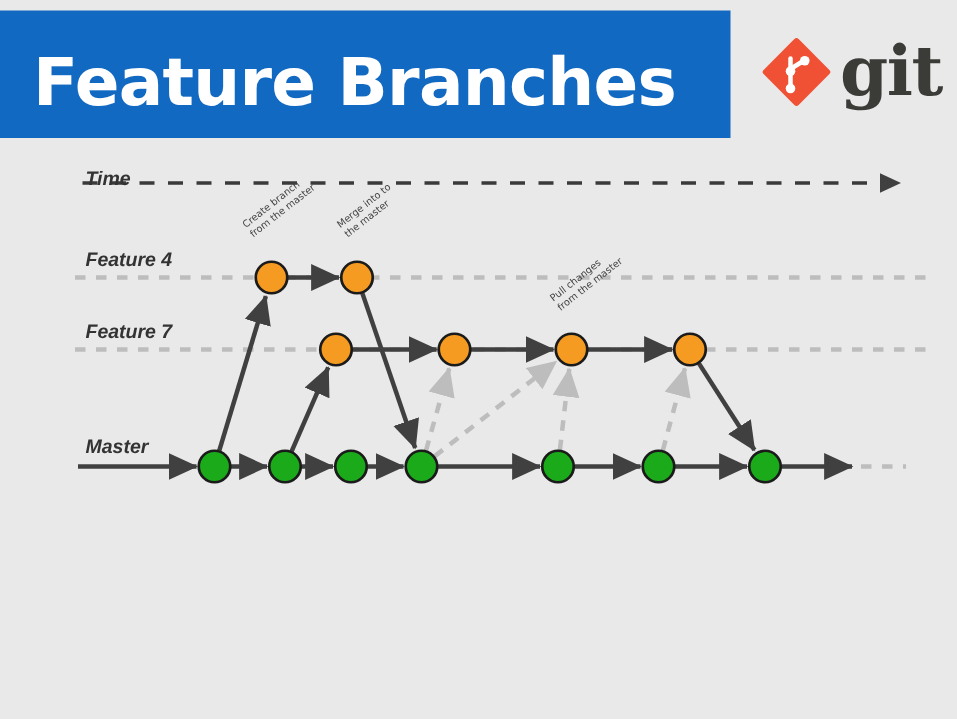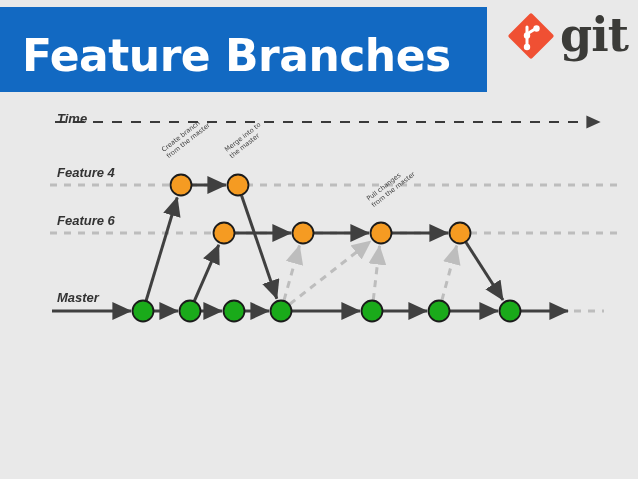--- a/index.html
+++ b/index.html
@@ -25,21 +25,21 @@
     font-size:44px;font-weight:bold;
     color:#ffffff;
     letter-spacing:-0.5px;
     white-space:nowrap;
   }
   .logo-wrap{
     position:absolute;left:500px;top:8px;
     width:135px;height:80px;
   }
   .logo-row{
-    position:absolute;left:0;top:0;
+    position:absolute;left:0;top:12px;
     width:135px;height:58px;
   }
   .logo-mark{
     position:absolute;left:8px;top:5px;
     width:46px;height:46px;
   }
   .logo-word{
     position:absolute;left:60px;top:-4px;
     font-family:"DejaVu Serif", serif;
     font-size:46px;font-weight:bold;
@@ -159,21 +159,21 @@
           <circle cx="224" cy="133" r="10.5" fill="#f59b22" stroke="#1b1b1b" stroke-width="1.8"></circle>
           <circle cx="303" cy="133" r="10.5" fill="#f59b22" stroke="#1b1b1b" stroke-width="1.8"></circle>
           <circle cx="381" cy="133" r="10.5" fill="#f59b22" stroke="#1b1b1b" stroke-width="1.8"></circle>
           <circle cx="460" cy="133" r="10.5" fill="#f59b22" stroke="#1b1b1b" stroke-width="1.8"></circle>
         </g>
     </svg>
 
     
     <div class="axis-label" style="left:57px;top:11px;">Time</div>
     <div class="axis-label" style="left:57px;top:65px;">Feature 4</div>
-    <div class="axis-label" style="left:57px;top:113px;">Feature 6</div>
+    <div class="axis-label" style="left:57px;top:113px;">Feature 7</div>
     <div class="axis-label" style="left:57px;top:190px;">Master</div>
 
     
     <div class="annot" id="annot-create" style="left:170px;top:44px;transform:rotate(-38deg);">
         <div>Create branch</div>
         <div>from the master</div>
       </div>
     <div class="annot" id="annot-merge" style="left:233px;top:44px;transform:rotate(-38deg);">
         <div>Merge into to</div>
         <div>the master</div>

